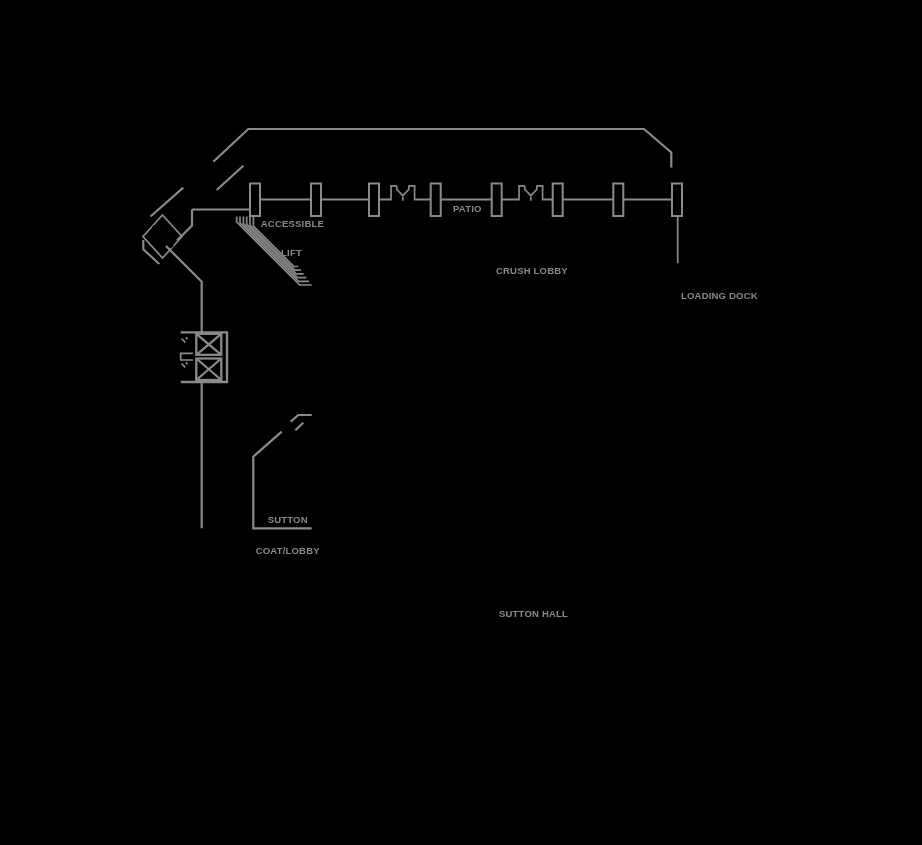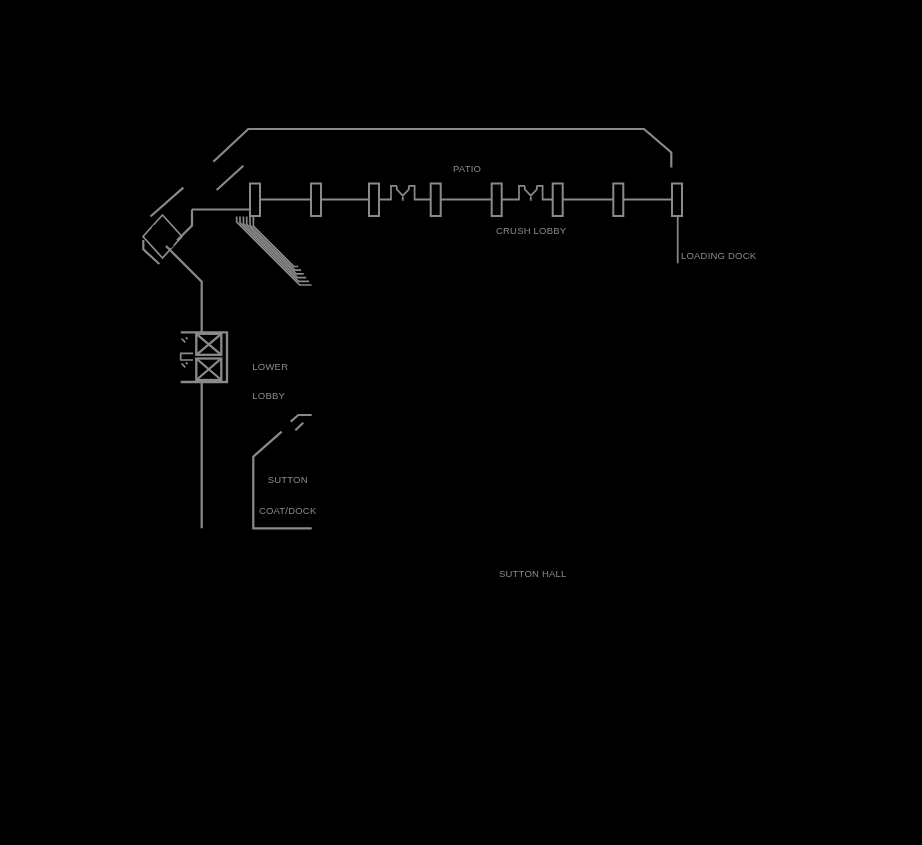--- a/index.html
+++ b/index.html
@@ -14,22 +14,22 @@
     font-family:"Liberation Sans", sans-serif;
   }
   svg{position:absolute;left:0;top:0;}
   .wall{stroke:var(--line);stroke-width:2.2;fill:none;stroke-linecap:butt;stroke-linejoin:miter;}
   .thin{stroke:var(--line);stroke-width:1.7;fill:none;}
   .pillar{stroke:var(--line);stroke-width:2;fill:none;}
   .hatchline{stroke:var(--line);stroke-width:1.3;}
   .gap{stroke:#000;stroke-width:3.4;fill:none;}
   .xbox{stroke:var(--line);stroke-width:2.3;fill:none;}
   .label{
-    position:absolute;color:var(--text);font-size:9.5px;font-weight:400;
-    letter-spacing:0.2px;line-height:14.4px;white-space:pre;
+    position:absolute;color:var(--text);font-size:9.5px;font-weight:700;
+    letter-spacing:0.2px;line-height:14.4px;white-space:pre;margin-top:40px;
   }
   .center{text-align:center;}
 </style>
 </head>
 <body>
 
 <div class="canvas">
 
   <svg width="922" height="845" viewBox="0 0 922 845">
     <defs>
@@ -106,32 +106,32 @@
       <path class="thin" d="M181.5,363.5 l3.8,3.8 M185.8,362.3 l1.8,1.8"></path>
     </g>
 
     <g>
       <path class="wall" d="M281.7,431.7 L253.3,456.7 L253.3,528.3 L311.7,528.3"></path>
       <path class="wall" d="M311.7,415 H298.3 L290.7,421.7"></path>
       <path class="wall" d="M303.3,422.7 L295.3,430.3"></path>
     </g>
   </svg>
 
+  <div class="label center" style="left:249.8px;top:163px;width:72px;">
+    <span>ACCESSIBLE</span><br>
+    <span>LIFT</span>
+  </div>
 
   <div class="label" style="left:453px;top:161.5px;">PATIO</div>
 
   <div class="label" style="left:496px;top:224px;">CRUSH LOBBY</div>
 
   <div class="label" style="left:681px;top:248.5px;text-align:center;">LOADING DOCK</div>
 
-  <div class="label" style="left:241px;top:346px;">
-    <span>LOWER</span><br>
-    <span>LOBBY</span>
-  </div>
 
   <div class="label center" style="left:242px;top:456px;width:80px;line-height:15.6px;">
     <span>SUTTON</span><br>
-    <span>COAT/DOCK</span>
+    <span>COAT/LOBBY</span>
   </div>
 
   <div class="label" style="left:499px;top:566.5px;text-align:right;">SUTTON HALL</div>
 
 </div>
 
 </body></html>

